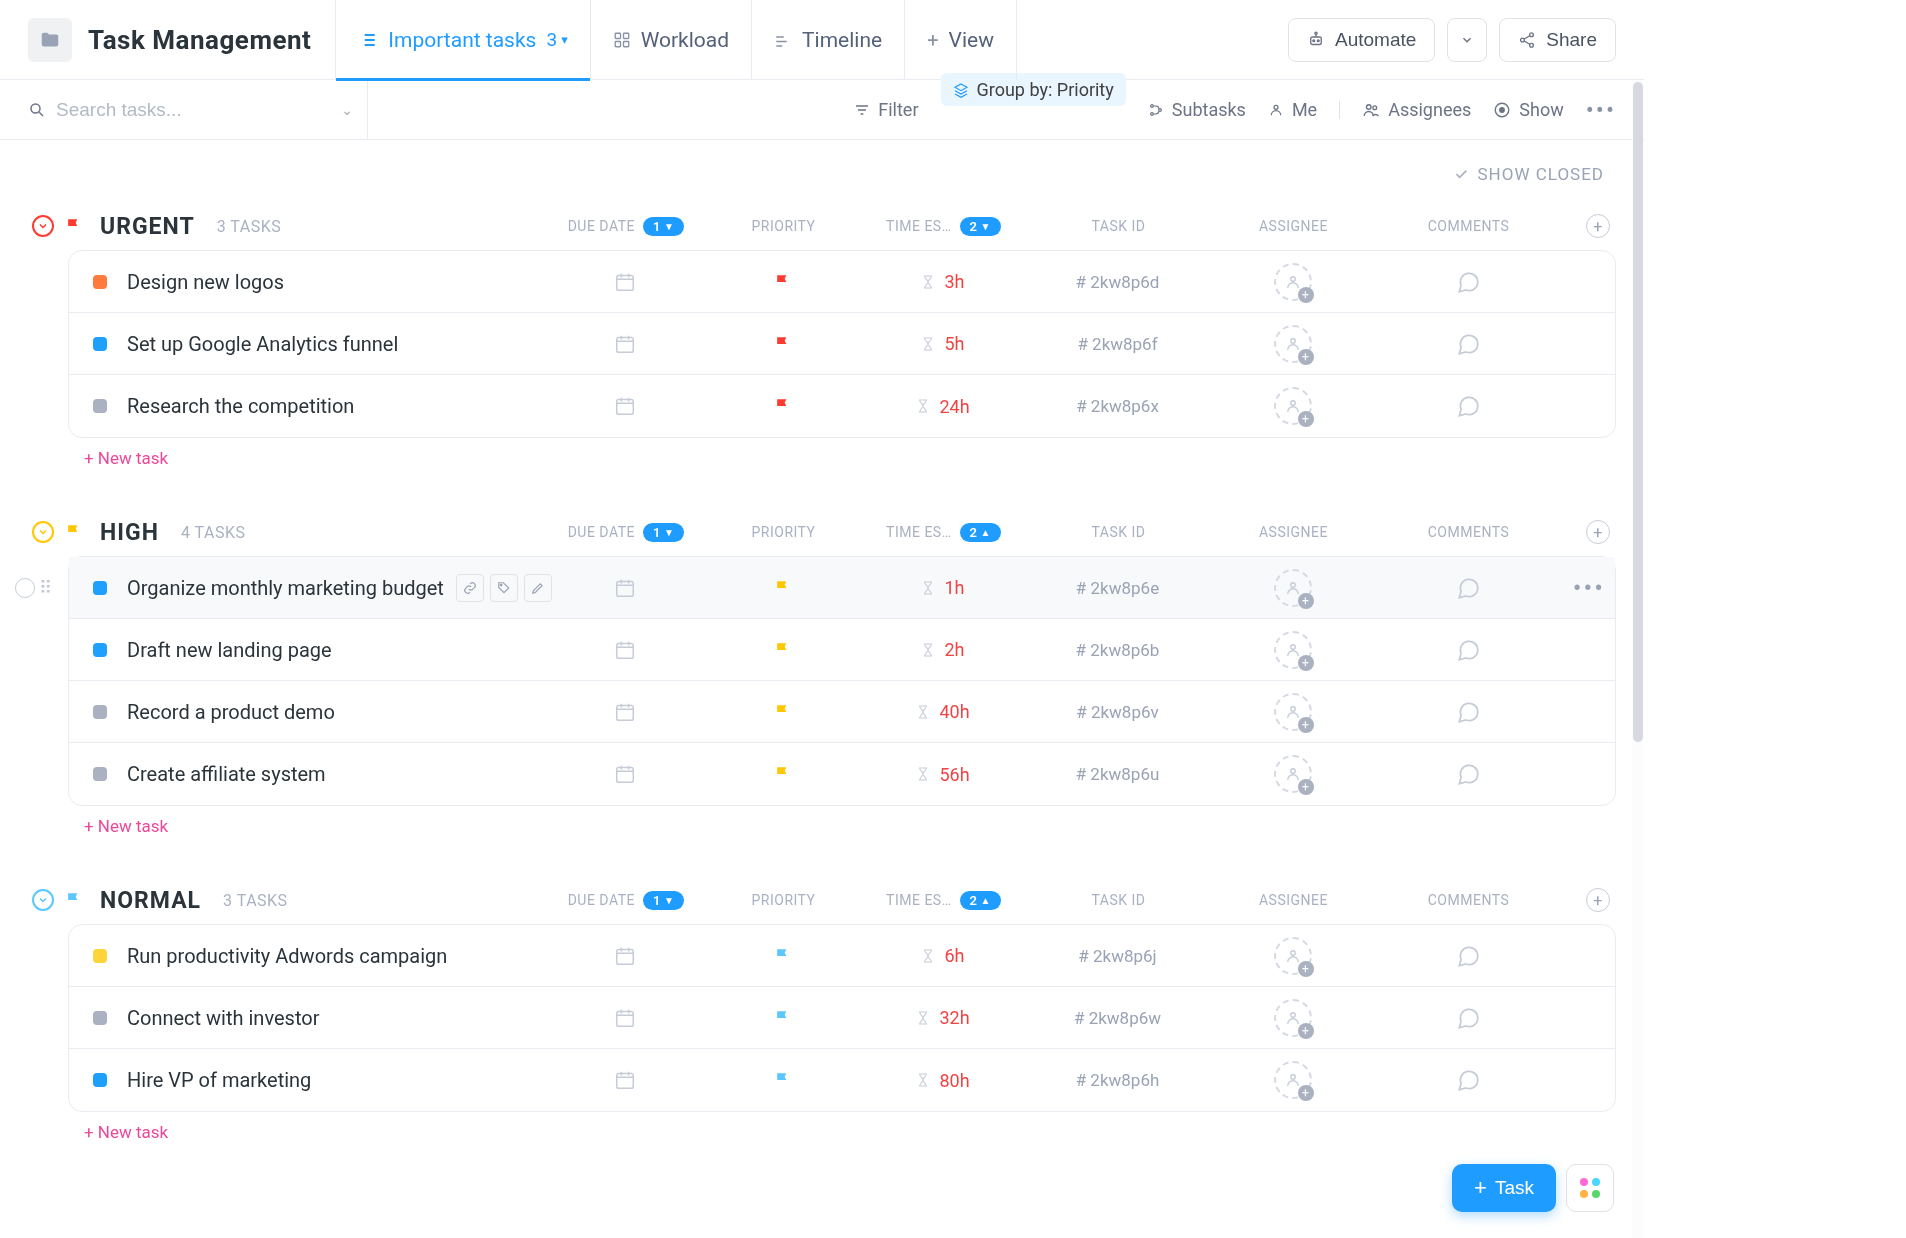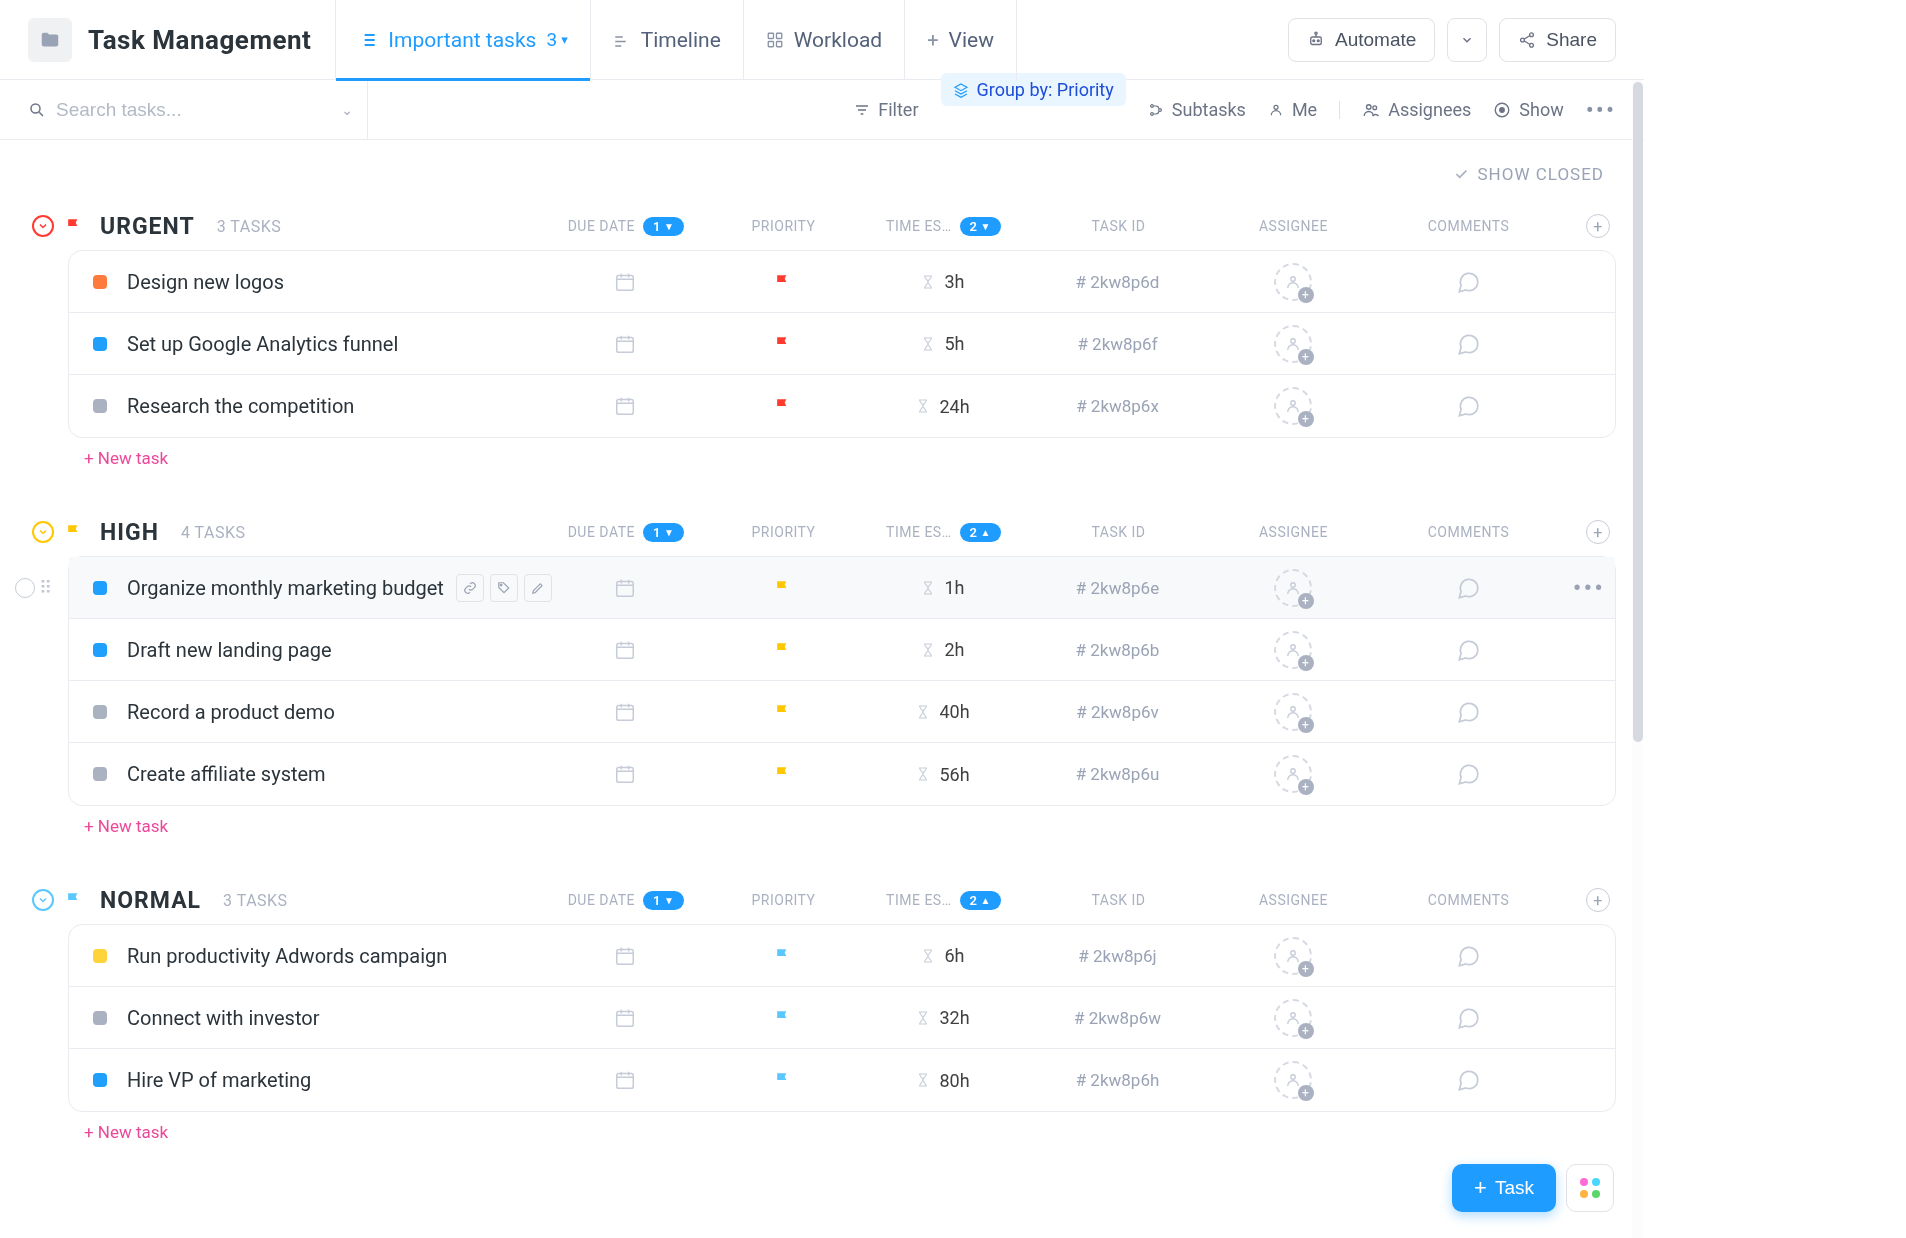--- a/index.html
+++ b/index.html
@@ -23,21 +23,21 @@
 .btn-outline.icononly { padding: 0 12px; }
 
 
 .toolbar { display: flex; align-items: center; height: 60px; padding: 0 28px; border-bottom: 1px solid #e9ebf0; }
 .search-wrap { display: flex; align-items: center; gap: 10px; color: #9aa3b5; width: 340px; border-right: 1px solid #e9ebf0; height: 60px; }
 .search-input { border: none; outline: none; font-size: 19px; color: #2b343b; flex: 1; }
 .search-input::placeholder { color: #b3bac7; }
 .caret-down { font-size: 14px; color: #a8b0bd; padding-right: 14px; }
 .toolbar-right { margin-left: auto; display: flex; align-items: center; gap: 22px; }
 .tbar-item { display: inline-flex; align-items: center; gap: 8px; color: #6b7385; font-size: 18px; cursor: pointer; }
-.tbar-item.group { background: #e9f5ff; color: #1d4ed8; padding: 6px 12px; border-radius: 6px; }
+.tbar-item.group { background: #e9f5ff; color: #404040; padding: 6px 12px; border-radius: 6px; }
 .vline { width: 1px; height: 18px; background: #e0e2e7; }
 .more-dots { font-size: 24px; color: #8a93a6; letter-spacing: 2px; line-height: 1; cursor: pointer; }
 
 
 .body { flex: 1; overflow-y: auto; padding: 14px 28px 50px 28px; background: #fff; }
 .show-closed-bar { display: flex; justify-content: flex-end; padding: 10px 12px 18px 0; }
 .show-closed { display: inline-flex; align-items: center; gap: 8px; color: #9aa3b5; font-size: 17px; letter-spacing: 1px; cursor: pointer; }
 
 .group { margin-bottom: 40px; }
 .group-header { display: flex; align-items: center; height: 48px; font-size: 15px; color: #9aa3b5; letter-spacing: .5px; gap: 10px; position: relative; padding-left: 4px; }
@@ -84,21 +84,21 @@
 .due-cell { width: 170px; }
 .pri-cell { width: 145px; }
 .time-cell { width: 175px; gap: 8px; color: #9aa3b5; }
 .id-cell { width: 175px; color: #9aa3b5; font-size: 17px; }
 .assign-cell { width: 175px; }
 .comm-cell { width: 175px; }
 .more-cell { width: 60px; justify-content: flex-end; padding-right: 10px; }
 .cal-icon { width: 22px; height: 22px; color: #c6ccd7; }
 .flag-icon { width: 20px; }
 .hourglass { width: 16px; height: 18px; color: #c6ccd7; }
-.time-val { font-size: 18px; color: #404040; }
+.time-val { font-size: 18px; color: #ef4444; }
 .assignee-ph { width: 38px; height: 38px; border: 2px dashed #d5dae2; border-radius: 50%; display: flex; align-items: center; justify-content: center; position: relative; }
 .assignee-ph svg { width: 18px; color: #c6ccd7; }
 .plus-badge { position: absolute; right: -4px; bottom: -4px; width: 16px; height: 16px; border-radius: 50%; background: #aab1c0; color: #fff; font-size: 12px; display: flex; align-items: center; justify-content: center; }
 .comment-ic { width: 26px; color: #c6ccd7; }
 .row-more { color: #9aa3b5; font-size: 26px; letter-spacing: 2px; display: none; cursor: pointer; }
 .task-row.hover .row-more { display: block; }
 .new-task { margin: 10px 0 0 56px; color: #ec4899; font-size: 17px; cursor: pointer; }
 
 
 .float-bottom { position: absolute; right: 30px; bottom: 26px; display: flex; gap: 10px; }
@@ -124,33 +124,33 @@
   <div class="title">Task Management</div>
   <div class="views" id="views">
         <div class="view-tab active">
           <svg width="20" height="20" viewBox="0 0 24 24" fill="none" stroke="#1f9cff" stroke-width="2.2">
             <path d="M8 6h12M8 12h12M8 18h12M4 6h.01M4 12h.01M4 18h.01"></path>
           </svg>
           <span>Important tasks</span>
           <span class="view-badge">3</span>
         </div>
         <div class="view-tab">
-          <svg width="18" height="18" viewBox="0 0 24 24" fill="none" stroke="#8a93a6" stroke-width="2">
-            <path d="M3 8h10M3 14h14M3 20h8"></path>
-          </svg>
-          <span>Timeline</span>
-        </div>
-        <div class="view-tab">
           <svg width="18" height="18" viewBox="0 0 24 24" fill="none" stroke="#8a93a6" stroke-width="1.8">
             <rect x="3" y="3" width="7" height="7" rx="1"></rect>
             <rect x="14" y="3" width="7" height="7" rx="1"></rect>
             <rect x="3" y="14" width="7" height="7" rx="1"></rect>
             <rect x="14" y="14" width="7" height="7" rx="1"></rect>
           </svg>
           <span>Workload</span>
+        </div>
+        <div class="view-tab">
+          <svg width="18" height="18" viewBox="0 0 24 24" fill="none" stroke="#8a93a6" stroke-width="2">
+            <path d="M3 8h10M3 14h14M3 20h8"></path>
+          </svg>
+          <span>Timeline</span>
         </div>
         <div class="view-tab">
           <span style="color:#8a93a6;font-size:20px;">+</span>
           <span>View</span>
         </div>
       </div>
   <div class="header-actions">
     <button class="btn-outline">
       <svg width="18" height="18" viewBox="0 0 24 24" fill="none" stroke="#6b7385" stroke-width="1.8">
             <rect x="5" y="8" width="14" height="10" rx="2"></rect>

